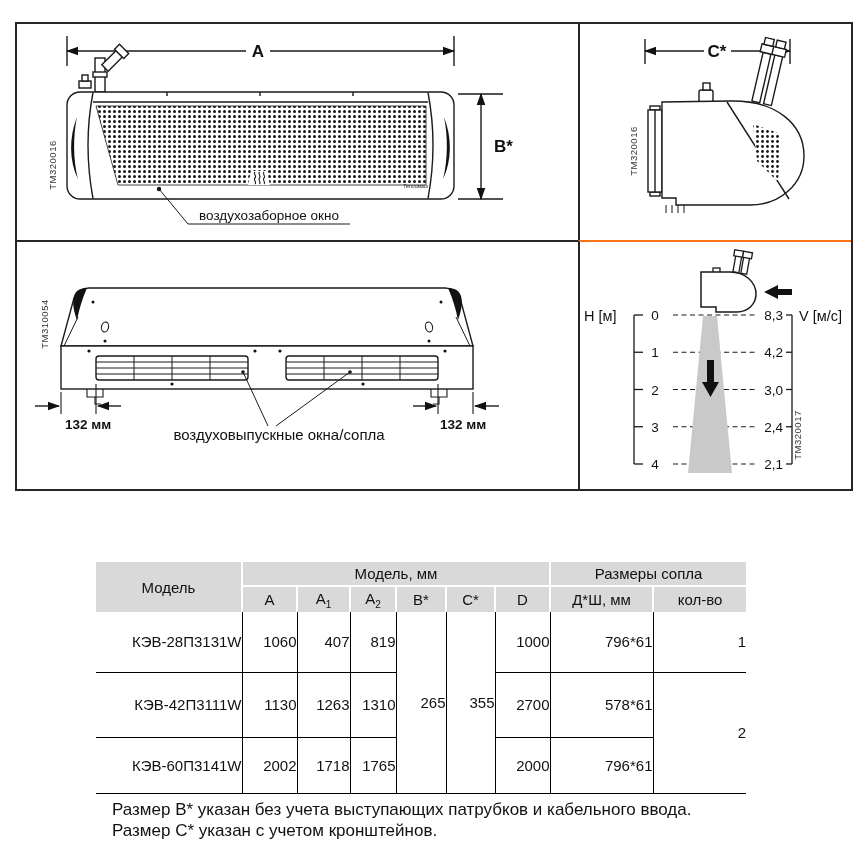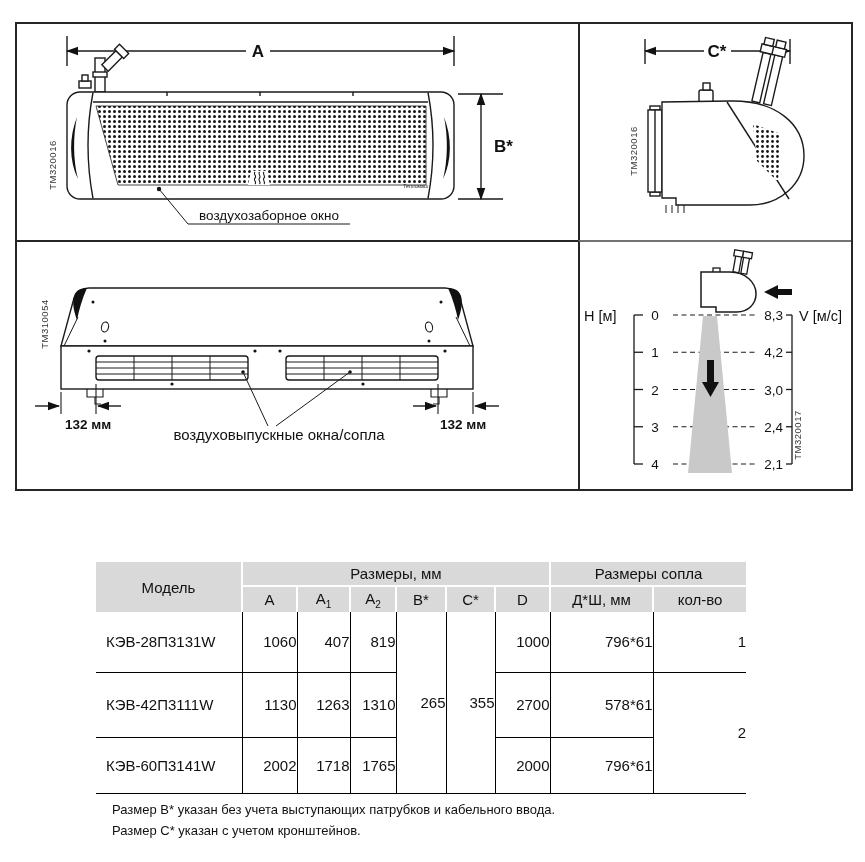--- a/index.html
+++ b/index.html
@@ -3,44 +3,44 @@
 <meta charset="utf-8">
 <style>
   html,body{margin:0;padding:0}
   body{width:865px;height:862px;position:relative;background:#fff;
        font-family:"Liberation Sans",sans-serif;color:#111}
   .box{position:absolute;left:15px;top:22px;width:834px;height:465px;border:2px solid #262626}
   .quad{position:absolute;overflow:hidden}
   .q-tl{left:0;top:0;width:561px;height:216px}
   .q-tr{left:561px;top:0;width:271px;height:216px;border-left:2px solid #262626}
   .q-bl{left:0;top:216px;width:561px;height:247px;border-top:2px solid #262626}
-  .q-br{left:561px;top:216px;width:271px;height:247px;border-left:2px solid #262626;border-top:2px solid #737373}
+  .q-br{left:561px;top:216px;width:271px;height:247px;border-left:2px solid #262626;border-top:2px solid #f97316}
   svg{display:block}
   svg text{font-family:"Liberation Sans",sans-serif;fill:#111}
   .dim{font-size:17px;font-weight:700}
   .cap{font-size:13.5px}
   .cap2{font-size:15px}
   .tm{font-size:9.5px;fill:#333;letter-spacing:.5px}
   .axis{font-size:14.5px}
   .tick{font-size:13.5px}
   .brand{font-size:5.2px;font-style:italic;fill:#222}
   .bold13{font-size:13.5px;font-weight:700}
 
   table.spec{position:absolute;left:96px;top:562px;border-collapse:collapse;
              table-layout:fixed;font-size:15px}
   table.spec th{background:#d9d9d9;font-weight:400;border-right:2px solid #fff;padding:0}
   table.spec th:last-child{border-right:none}
   table.spec th.gapb{border-bottom:2px solid #fff}
   table.spec tr.grp th{height:23px}
   table.spec tr.sub th{height:25px}
   table.spec td{border-left:1.5px solid #000;border-bottom:1.5px solid #000;
                 text-align:right;padding:0}
-  table.spec td.model{border-left:none;text-align:left;padding-left:10px}
+  table.spec td.model{border-left:none;text-align:right;padding-left:10px}
   table.spec sub{font-size:10px}
-  .notes{position:absolute;left:112px;top:799px;font-size:13px;line-height:21px}
+  .notes{position:absolute;left:112px;top:799px;font-size:17px;line-height:21px}
 </style>
 </head>
 <body>
 
 <div class="box">
 
   <div class="quad q-tl">
     <svg width="561" height="216" viewBox="0 0 561 216">
       <defs>
         <marker id="m1" viewBox="0 0 10 10" refX="9" refY="5" markerWidth="9" markerHeight="9" orient="auto-start-reverse">
@@ -291,21 +291,21 @@
     <col style="width:46px">
       <col style="width:50px">
       <col style="width:49px">
     <col style="width:55px">
       <col style="width:103px">
       <col style="width:93px">
   </colgroup>
   <tbody>
       <tr class="grp">
     <th rowspan="2">Модель</th>
-    <th colspan="6" class="gapb">Размеры, мм</th>
+    <th colspan="6" class="gapb">Модель, мм</th>
     <th colspan="2" class="gapb">Размеры сопла</th>
   </tr>
   <tr class="sub">
     <th>A</th>
     <th><span>A</span><sub>1</sub></th>
     <th><span>A</span><sub>2</sub></th>
     <th>B*</th>
     <th>C*</th>
     <th>D</th>
     <th>Д*Ш, мм</th>

